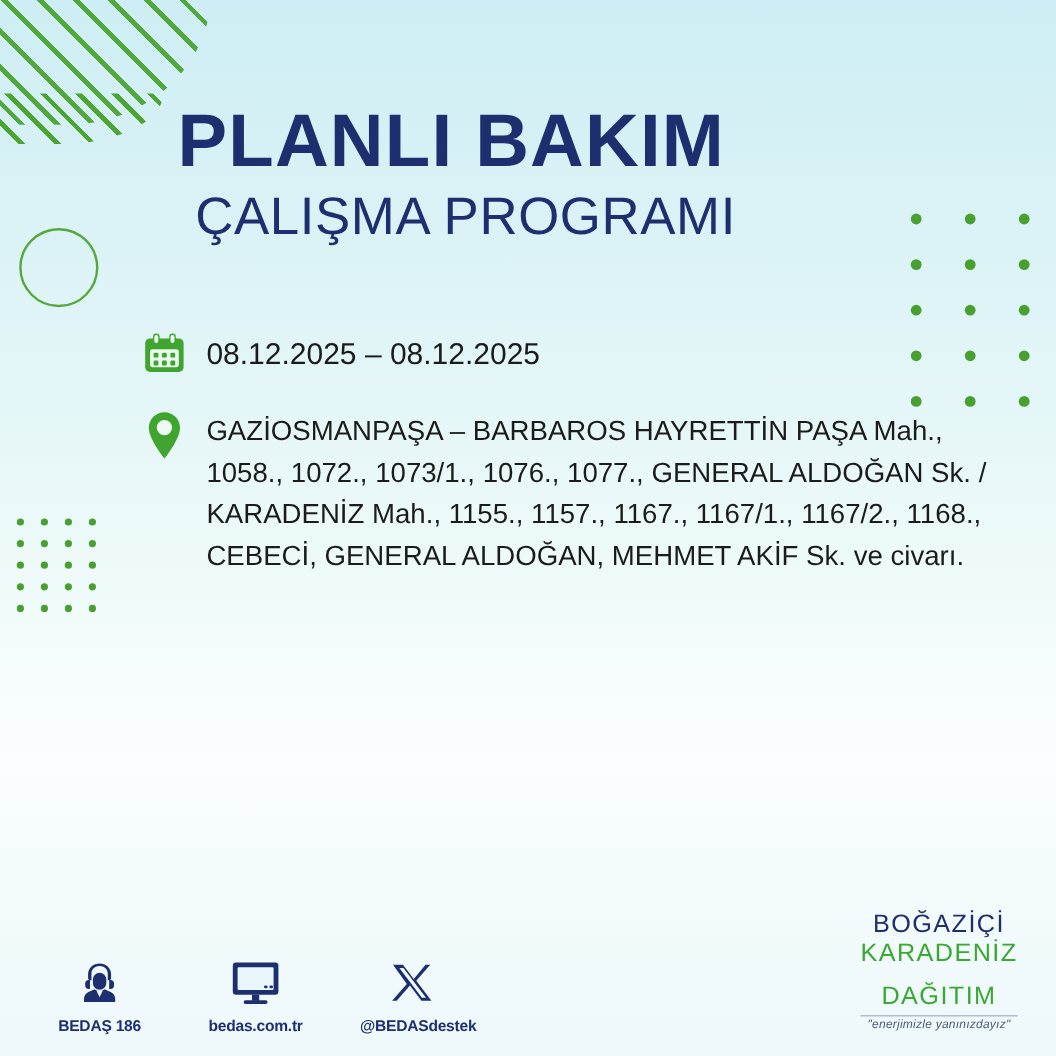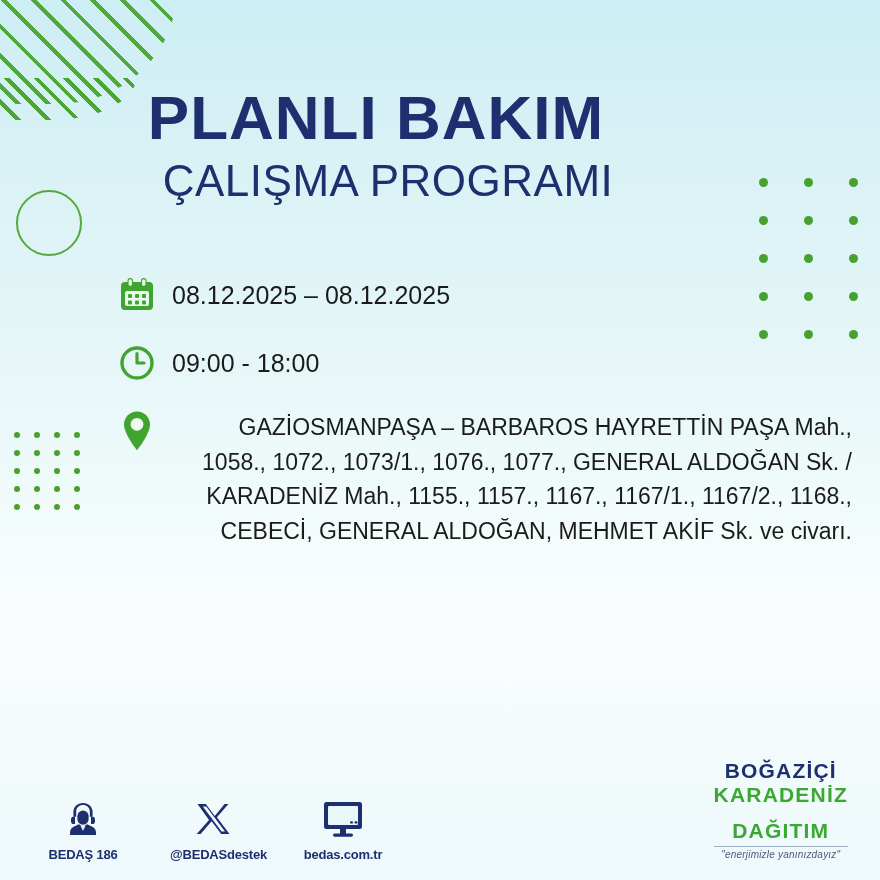--- a/index.html
+++ b/index.html
@@ -123,21 +123,20 @@
   .info {
     position: absolute;
     left: 118px;
     top: 272px;
     width: 740px;
   }
   .row {
     display: flex;
     align-items: flex-start;
     margin-bottom: 22px;
-    text-align: right;
   }
   .row .ico {
     flex: 0 0 54px;
     height: 46px;
     display: flex;
     align-items: center;
     justify-content: flex-start;
   }
   .row .txt {
     font-size: 25px;
@@ -187,21 +186,21 @@
   
   .brand {
     position: absolute;
     right: 32px;
     bottom: 20px;
     text-align: center;
     line-height: 1;
   }
   .brand .l1, .brand .l2, .brand .l3 {
     font-size: 21px;
-    font-weight: 700;
+    font-weight: 400;
     letter-spacing: 1.2px;
   }
   .brand .l1 { color: #1d2f6f; }
   .brand .l2 { color: #3aa832; margin-top: 3px; }
   .brand .l3 { color: #3aa832; margin-top: 15px; }
   .brand .tagline {
     margin-top: 5px;
     font-size: 10px;
     font-style: italic;
     color: #4b5a7a;
@@ -282,29 +281,20 @@
             <rect x="24" y="18" width="4" height="4" rx="1"></rect>
             <rect x="10" y="24.5" width="4" height="4" rx="1"></rect>
             <rect x="17" y="24.5" width="4" height="4" rx="1"></rect>
             <rect x="24" y="24.5" width="4" height="4" rx="1"></rect>
           </g>
         </svg>
       </div>
       <div class="txt">08.12.2025 – 08.12.2025</div>
     </div>
 
-    <div class="row">
-      <div class="ico">
-        <svg width="38" height="38" viewBox="0 0 38 38" aria-hidden="true">
-          <circle cx="19" cy="19" r="15" fill="none" stroke="#3fa52e" stroke-width="3.4"></circle>
-          <path d="M19 9.5 V19 H26" fill="none" stroke="#3fa52e" stroke-width="3.2" stroke-linecap="round" stroke-linejoin="round"></path>
-        </svg>
-      </div>
-      <div class="txt">09:00 - 18:00</div>
-    </div>
 
 
     <div class="row row-address">
       <div class="ico">
         <svg width="38" height="44" viewBox="0 0 38 44" aria-hidden="true">
           <path d="M19 2.5c-7.2 0-13 5.8-13 13 0 9.6 13 25.8 13 25.8s13-16.2 13-25.8c0-7.2-5.8-13-13-13z" fill="#3fa52e"></path>
           <circle cx="19" cy="15.3" r="6.4" fill="#eefaf1"></circle>
         </svg>
       </div>
       <div class="txt">GAZİOSMANPAŞA – BARBAROS HAYRETTİN PAŞA Mah., 1058., 1072., 1073/1., 1076., 1077., GENERAL ALDOĞAN Sk. / KARADENİZ Mah., 1155., 1157., 1167., 1167/1., 1167/2., 1168., CEBECİ, GENERAL ALDOĞAN, MEHMET AKİF Sk. ve civarı.</div>
@@ -325,41 +315,41 @@
             <path d="M21 27.6c-1.6 0-3-.5-4.2-1.3l-5.1 2.4C9.4 29.8 8 32 8 34.5V37h26v-2.5c0-2.5-1.4-4.7-3.7-5.8l-5.1-2.4c-1.2.8-2.6 1.3-4.2 1.3z"></path>
           </g>
           <path d="M18.4 27.6 21 33l2.6-5.4-2.6-.9z" fill="#eaf4fb"></path>
         </svg>
       </div>
       <div class="flabel">BEDAŞ 186</div>
     </div>
 
     <div class="flink">
       <div class="fico">
-        <svg width="38" height="40" viewBox="0 0 38 40" aria-hidden="true">
-          <path d="M3.5 4h8.3l9.0 11.9L30.6 4h3.9L22.9 17.2 35.5 34h-8.3l-9.6-12.7L6.6 34H2.7l12.3-14L3.5 4zm5.3 2.6 18.8 24.8h3.4L12.2 6.6H8.8z" fill="#1d2f6f"></path>
-        </svg>
-      </div>
-      <div class="flabel">@BEDASdestek</div>
-    </div>
-
-    <div class="flink">
-      <div class="fico">
         <svg width="46" height="42" viewBox="0 0 46 42" aria-hidden="true">
           <rect x="4" y="4" width="38" height="27" rx="2.5" fill="#1d2f6f"></rect>
           <rect x="8" y="8" width="30" height="19" rx="1" fill="#e9f6fa"></rect>
           <rect x="30" y="23.2" width="3" height="2.4" rx="1.2" fill="#1d2f6f"></rect>
           <rect x="34.5" y="23.2" width="3" height="2.4" rx="1.2" fill="#1d2f6f"></rect>
           <rect x="20" y="31" width="6" height="5" fill="#1d2f6f"></rect>
           <rect x="13" y="35.5" width="20" height="3.2" rx="1.6" fill="#1d2f6f"></rect>
         </svg>
       </div>
       <div class="flabel">bedas.com.tr</div>
     </div>
 
+    <div class="flink">
+      <div class="fico">
+        <svg width="38" height="40" viewBox="0 0 38 40" aria-hidden="true">
+          <path d="M3.5 4h8.3l9.0 11.9L30.6 4h3.9L22.9 17.2 35.5 34h-8.3l-9.6-12.7L6.6 34H2.7l12.3-14L3.5 4zm5.3 2.6 18.8 24.8h3.4L12.2 6.6H8.8z" fill="#1d2f6f"></path>
+        </svg>
+      </div>
+      <div class="flabel">@BEDASdestek</div>
+    </div>
+
   </div>
 
   <div class="brand">
     <div class="l1">BOĞAZİÇİ</div>
     <div class="l2">KARADENİZ</div>
     <div class="l3">DAĞITIM</div>
     <div class="tagline">"enerjimizle yanınızdayız"</div>
   </div>
 
 </div>

